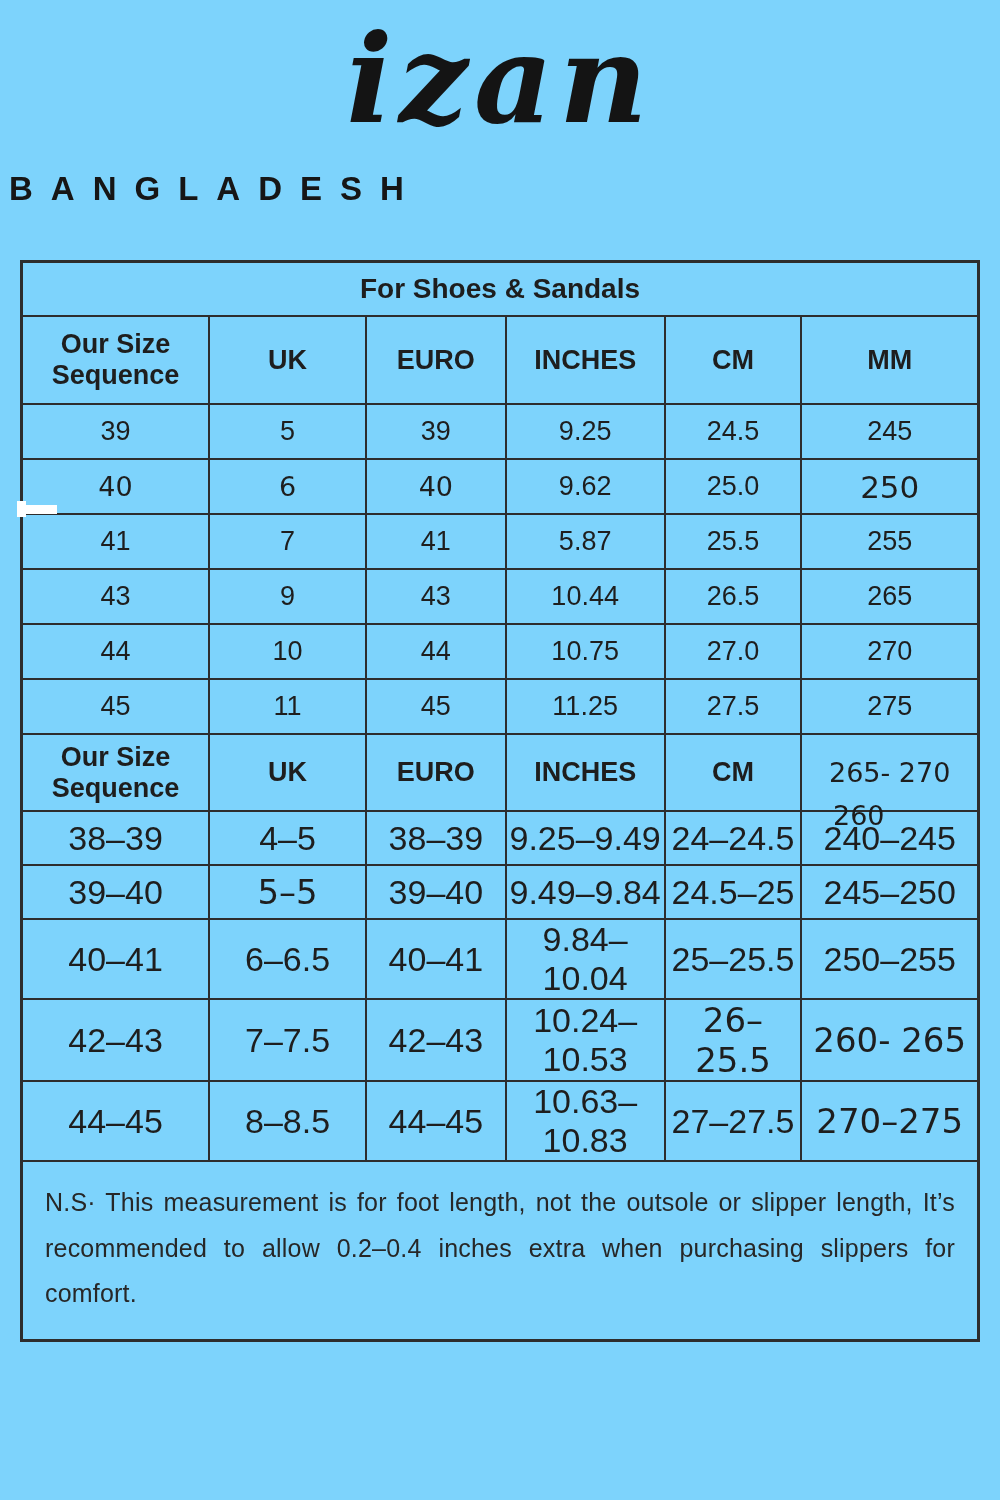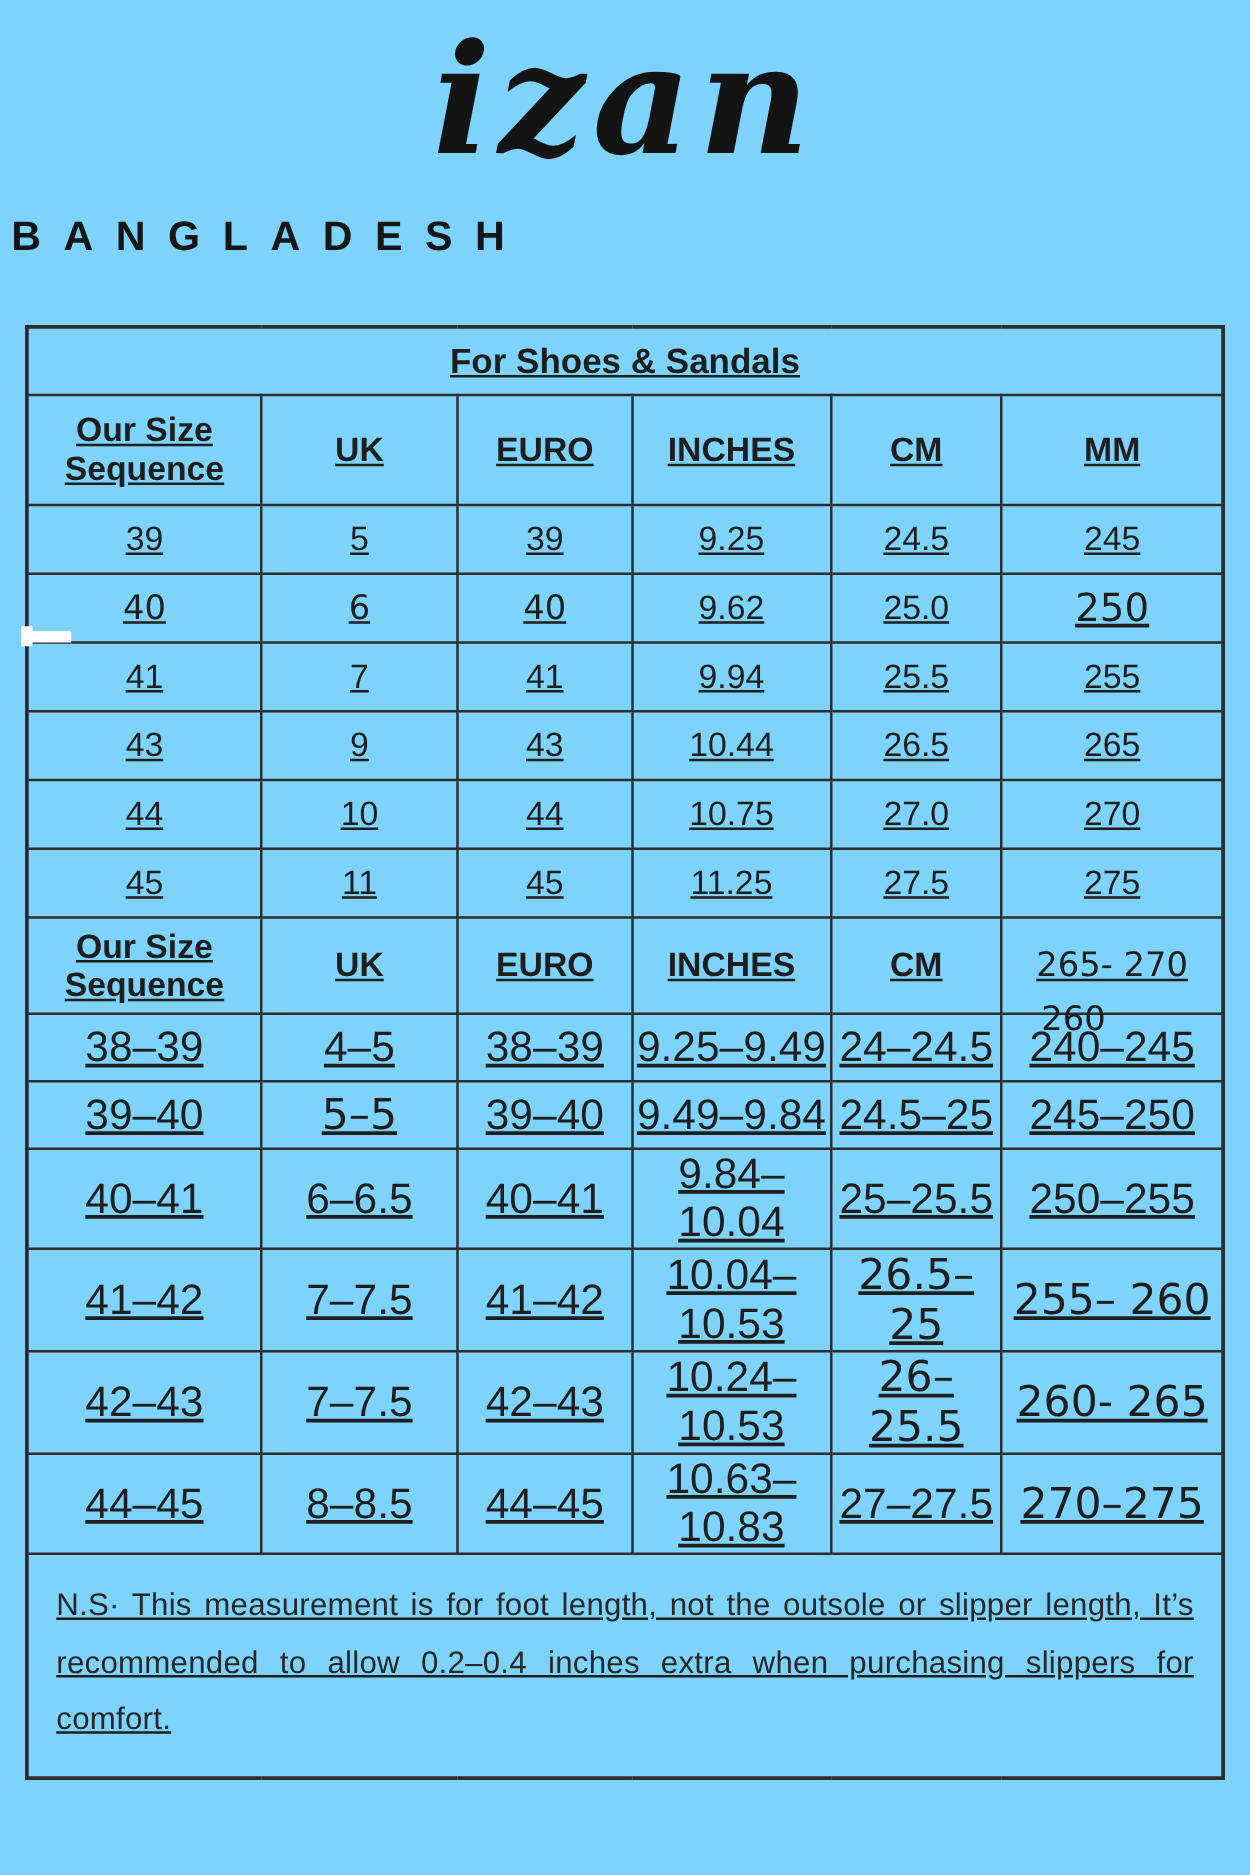--- a/index.html
+++ b/index.html
@@ -16,21 +16,20 @@
   .logo-sub {
     position:absolute; top:170px; left:0; width:100%; text-align:left;
     font-size:33px; font-weight:600; letter-spacing:18px; text-indent:9px;
     color:#161616;
   }
   
   table.chart {
     position:absolute; left:20px; top:260px; width:960px;
     border-collapse:collapse; table-layout:fixed;
     border:3px solid #2d2d2d;
-    text-decoration:underline;
   }
   table.chart td, table.chart th {
     border:2px solid #2d2d2d; text-align:center; vertical-align:middle;
     padding:0; color:#1e1e1e; font-family:"Liberation Sans", sans-serif;
   }
   tr.title-row td { height:52px; font-size:28px; font-weight:700; }
   tr.title-row.slippers td { height:56px; }
   #shoes-head th    { height:86px; font-size:27px; font-weight:700; }
   #slippers-head th { height:75px; font-size:27px; font-weight:700; }
   #shoes-body td    { height:53px; font-size:27px; font-weight:400; }
@@ -98,21 +97,21 @@
           <td class="patched">6</td>
           <td class="patched">40</td>
           <td>9.62</td>
           <td>25.0</td>
           <td class="big">250</td>
         </tr>
         <tr>
           <td>41</td>
           <td>7</td>
           <td>41</td>
-          <td>9.94</td>
+          <td>5.87</td>
           <td>25.5</td>
           <td>255</td>
         </tr>
         <tr>
           <td>43</td>
           <td>9</td>
           <td>43</td>
           <td>10.44</td>
           <td>26.5</td>
           <td>265</td>
@@ -161,28 +160,20 @@
           <td>24.5–25</td>
           <td>245–250</td>
         </tr>
         <tr>
           <td>40–41</td>
           <td>6–6.5</td>
           <td>40–41</td>
           <td>9.84–10.04</td>
           <td>25–25.5</td>
           <td>250–255</td>
-        </tr>
-        <tr>
-          <td>41–42</td>
-          <td>7–7.5</td>
-          <td>41–42</td>
-          <td>10.04–10.53</td>
-          <td class="patched">26.5–25</td>
-          <td class="patched">255– 260</td>
         </tr>
         <tr>
           <td>42–43</td>
           <td>7–7.5</td>
           <td>42–43</td>
           <td>10.24–10.53</td>
           <td class="patched">26–25.5</td>
           <td class="patched">260- 265</td>
         </tr>
         <tr>

